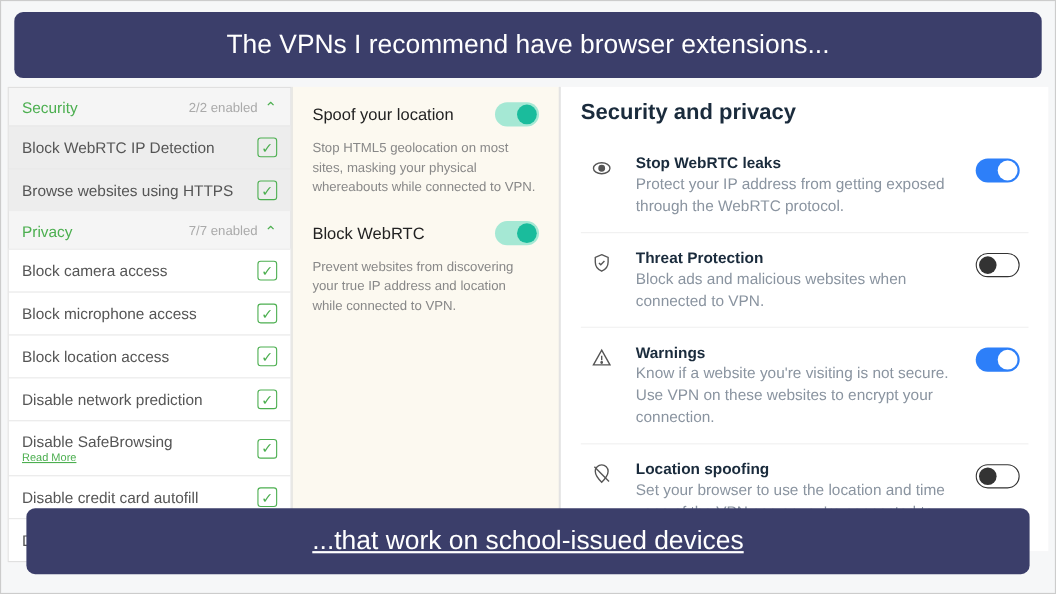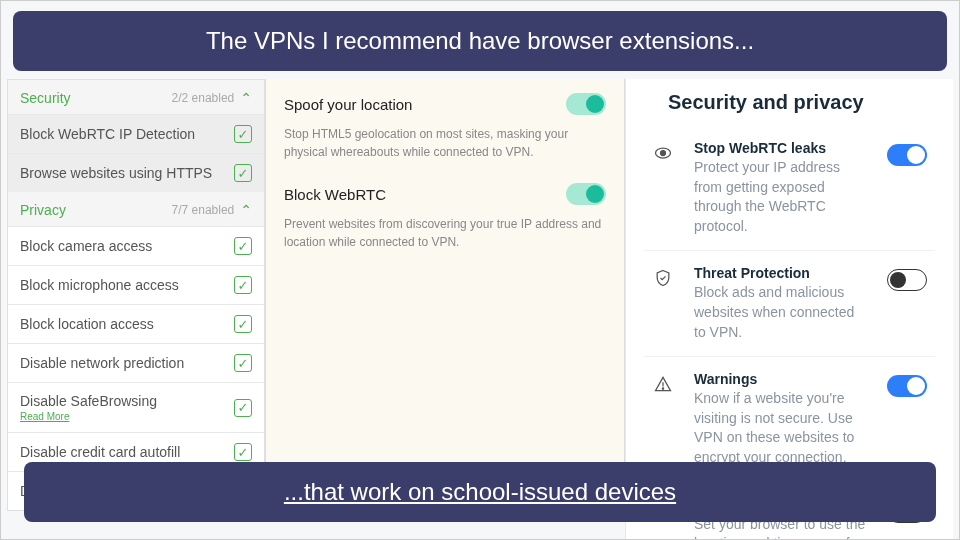--- a/index.html
+++ b/index.html
@@ -73,21 +73,21 @@
   line-height: 1;
 }
 .readmore {
   display: block;
   color: #4caf50;
   text-decoration: underline;
   font-size: 10px;
   margin-top: 2px;
 }
 .col2 {
-  width: 360px;
+  width: 244px;
   background: #fcf9f0;
   border-left: 1px solid #ddd;
   border-right: 1px solid #ddd;
   padding: 14px 18px 14px 18px;
   min-height: 400px;
 }
 .c2-head {
   display: flex;
   justify-content: space-between;
   align-items: center;
@@ -108,21 +108,21 @@
   background: #1abc9c;
   border-radius: 50%;
 }
 .col3 {
   flex: 1;
   background: #fff;
   padding: 12px 18px;
   min-height: 400px;
   border-left: 1px solid #e8e8e8;
 }
-.c3-title { font-size: 20px; font-weight: 700; color: #1a2b3c; margin-bottom: 12px; margin-left: 24px; }
+.c3-title { font-size: 20px; font-weight: 700; color: #1a2b3c; margin-bottom: 12px; }
 .c3-item {
   display: flex;
   align-items: flex-start;
   gap: 20px;
   padding: 14px 8px;
   border-bottom: 1px solid #f0f0f0;
 }
 .c3-icon {
   width: 22px; height: 22px;
   flex-shrink: 0;

